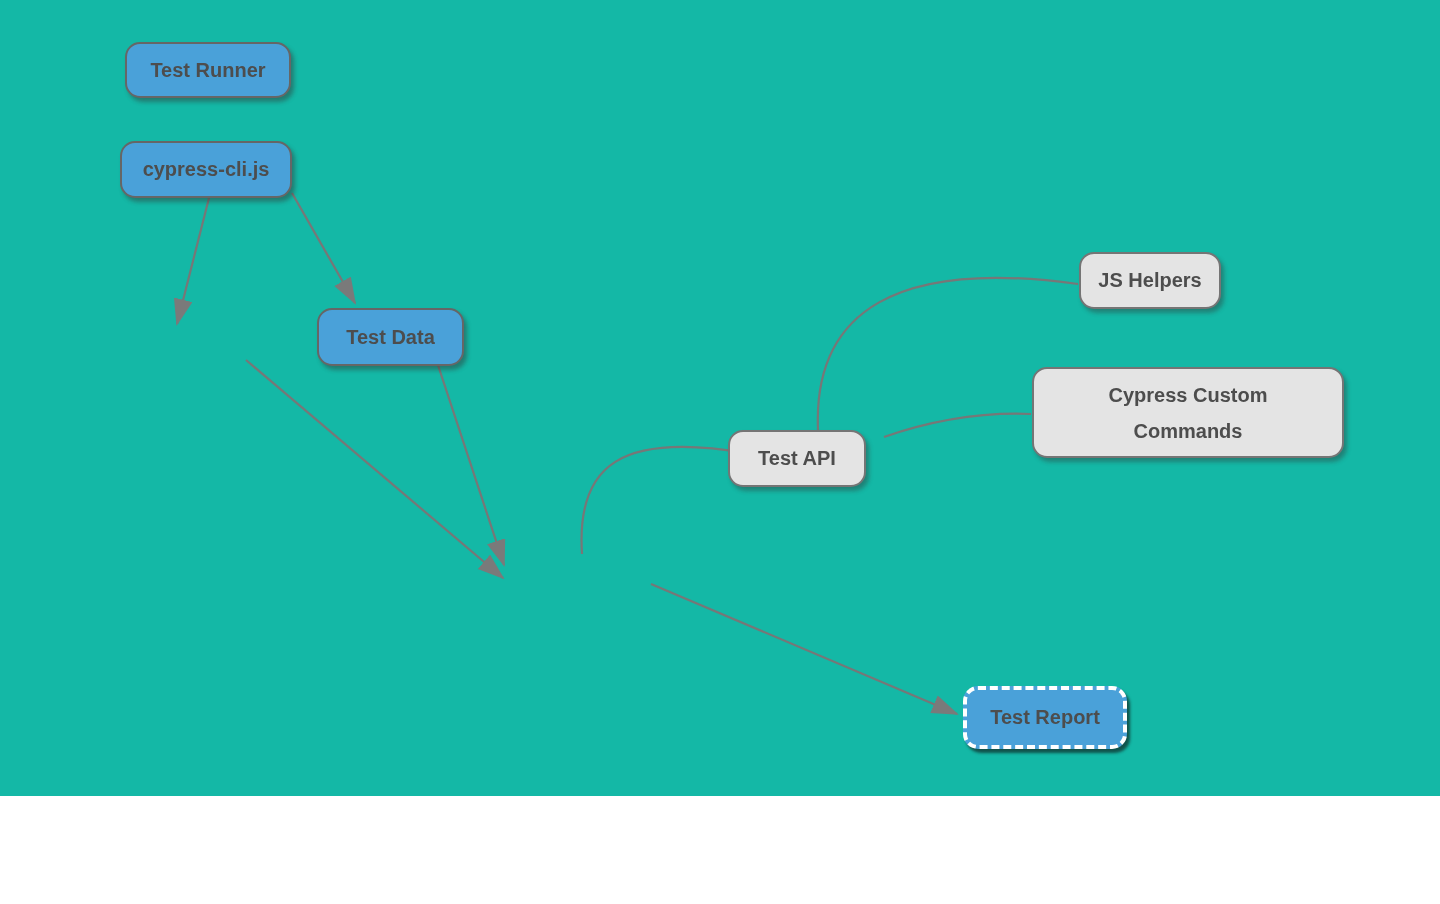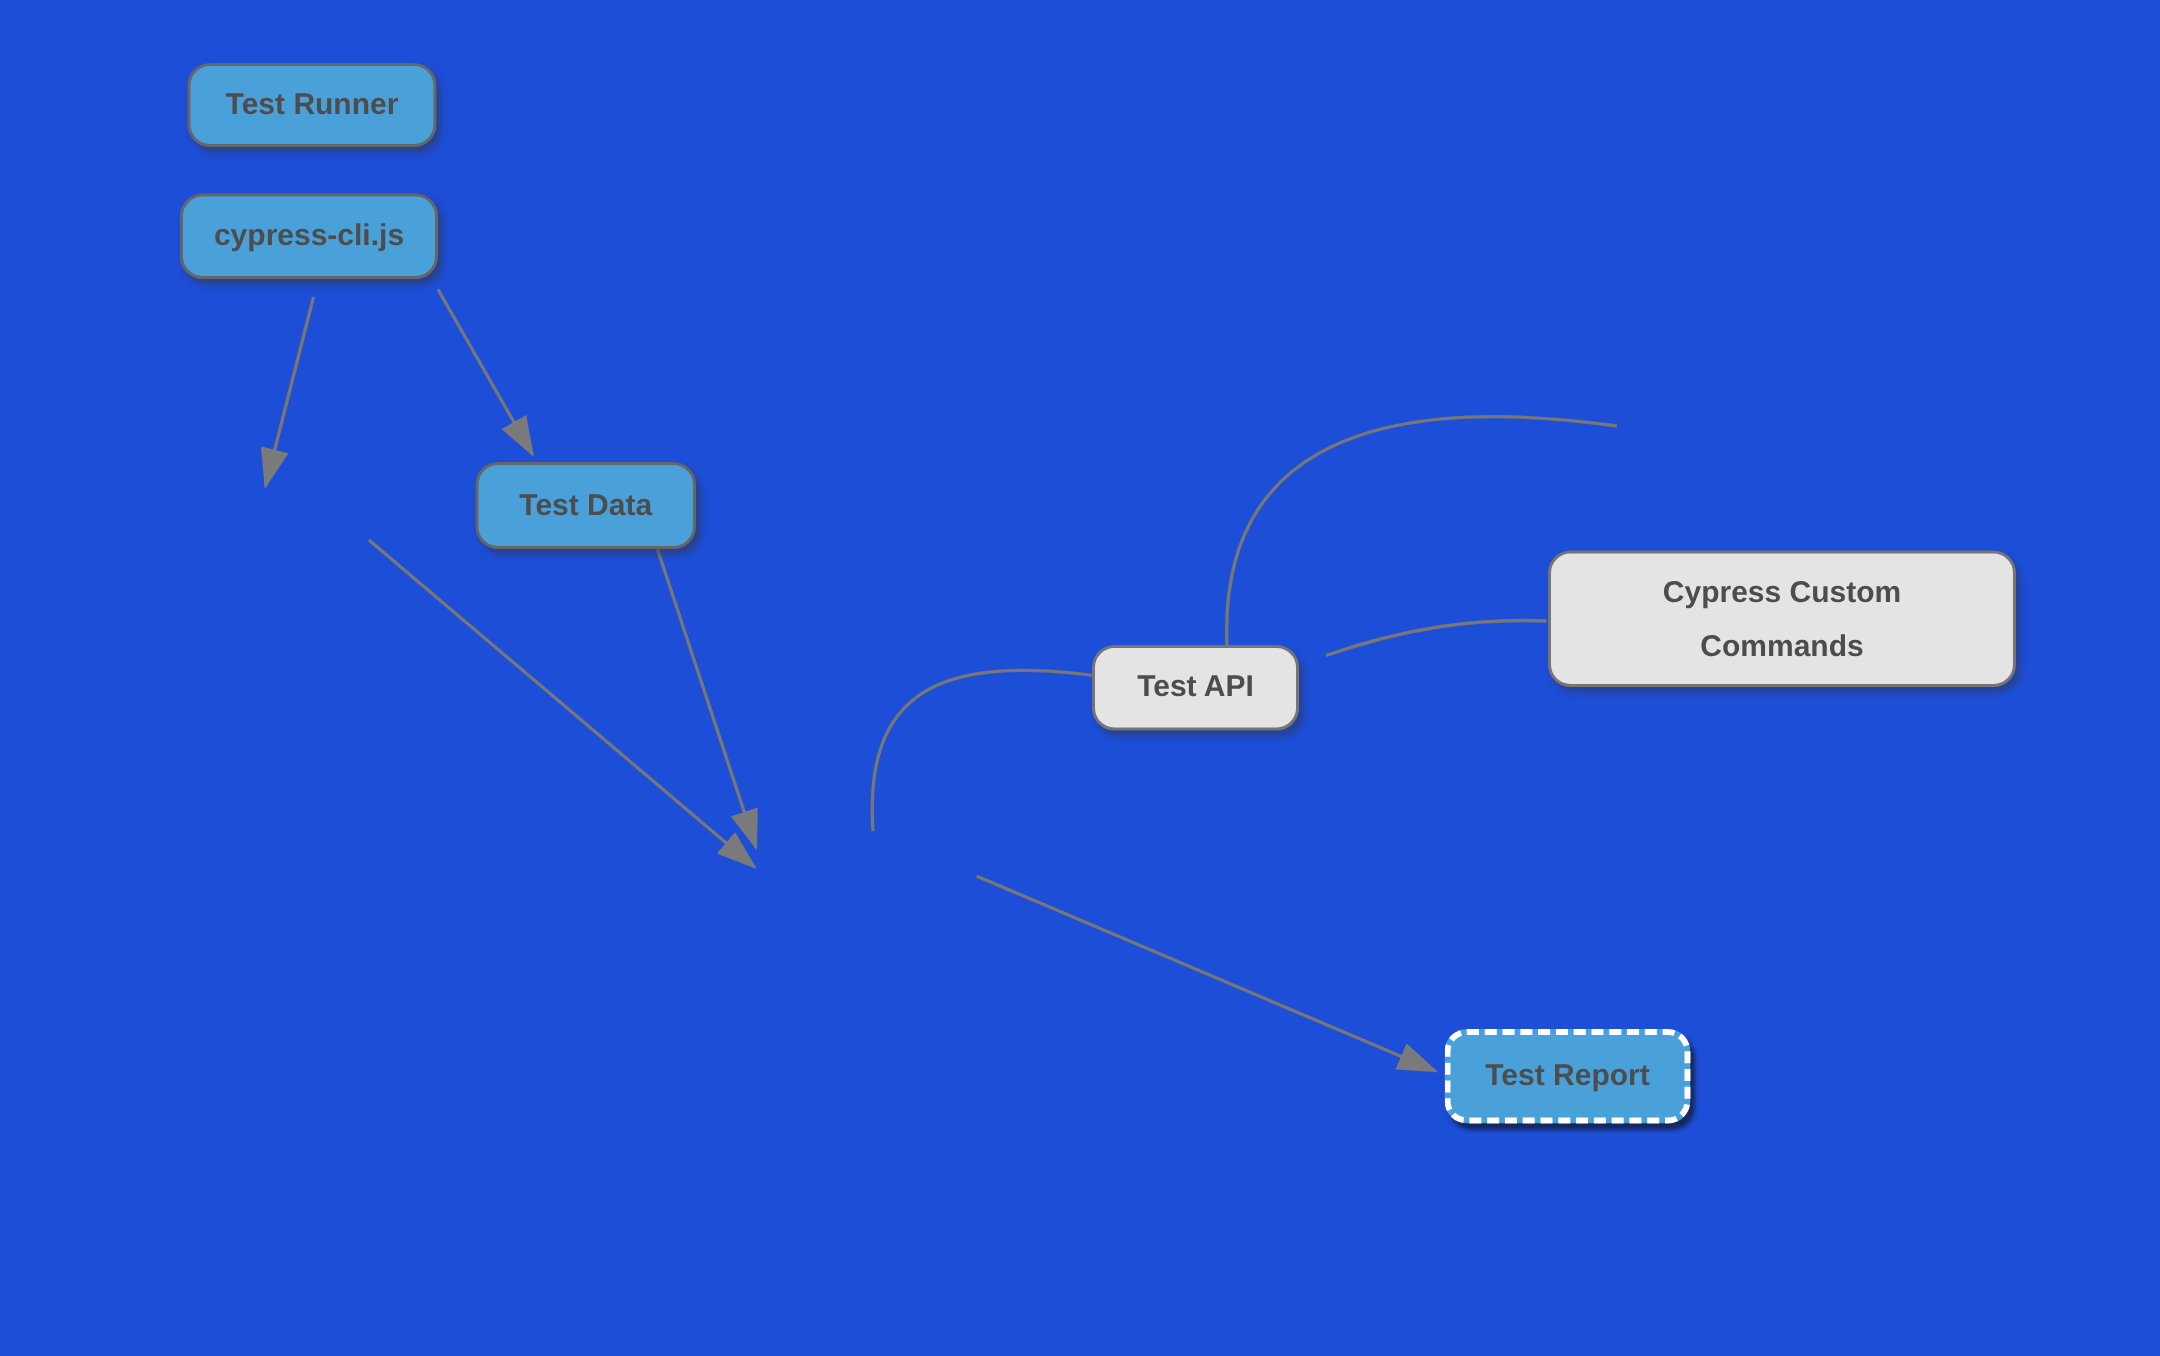--- a/index.html
+++ b/index.html
@@ -11,22 +11,22 @@
     --edge-color: #777777;
     --dash-color: #ffffff;
   }
   * { margin: 0; padding: 0; box-sizing: border-box; }
   html, body { background: #ffffff; }
   body { font-family: "Liberation Sans", "DejaVu Sans", sans-serif; }
 
   .canvas {
     position: relative;
     width: 1440px;
-    height: 904px;
-    background: #1d4ed8;
+    height: 796px;
+    background: #14b8a6;
     overflow: hidden;
   }
 
   .edges-layer {
     position: absolute;
     left: 0; top: 0;
     width: 1440px; height: 904px;
     pointer-events: none;
   }
   .edge {
@@ -86,28 +86,31 @@
     <path class="edge" d="M 433,350 L 504,565" marker-end="url(#arrowhead)"></path>
     <path class="edge" d="M 651,584 L 957,714" marker-end="url(#arrowhead)"></path>
     <path class="edge" d="M 582,554 C 576,464 622,432 746,453"></path>
     <path class="edge" d="M 818,430 C 813,310 898,259 1078,284"></path>
     <path class="edge" d="M 884,437 C 936,419 982,412 1031,414"></path>
   </svg>
 
   <div class="node primary" style="left: 125px; top: 42px; width: 166px; height: 56px;">
     <span class="node-label">Test Runner</span>
   </div>
-  <div class="node primary" style="left: 120px; top: 129px; width: 172px; height: 57px;">
+  <div class="node primary" style="left: 120px; top: 141px; width: 172px; height: 57px;">
     <span class="node-label">cypress-cli.js</span>
   </div>
   <div class="node primary" style="left: 285px; top: 308px; width: 147px; height: 58px; margin-left: 32px;">
     <span class="node-label">Test Data</span>
   </div>
   <div class="node secondary" style="left: 728px; top: 430px; width: 138px; height: 57px;">
     <span class="node-label">Test API</span>
+  </div>
+  <div class="node secondary" style="left: 1079px; top: 252px; width: 142px; height: 57px;">
+    <span class="node-label">JS Helpers</span>
   </div>
   <div class="node secondary wide" style="left: 1032px; top: 367px; width: 312px; height: 91px;">
     <span class="node-label">Cypress Custom Commands</span>
   </div>
   <div class="node primary-dashed" style="left: 963px; top: 686px; width: 164px; height: 63px; text-align: right;">
     <span class="node-label">Test Report</span>
   </div>
 
 </div>
 

